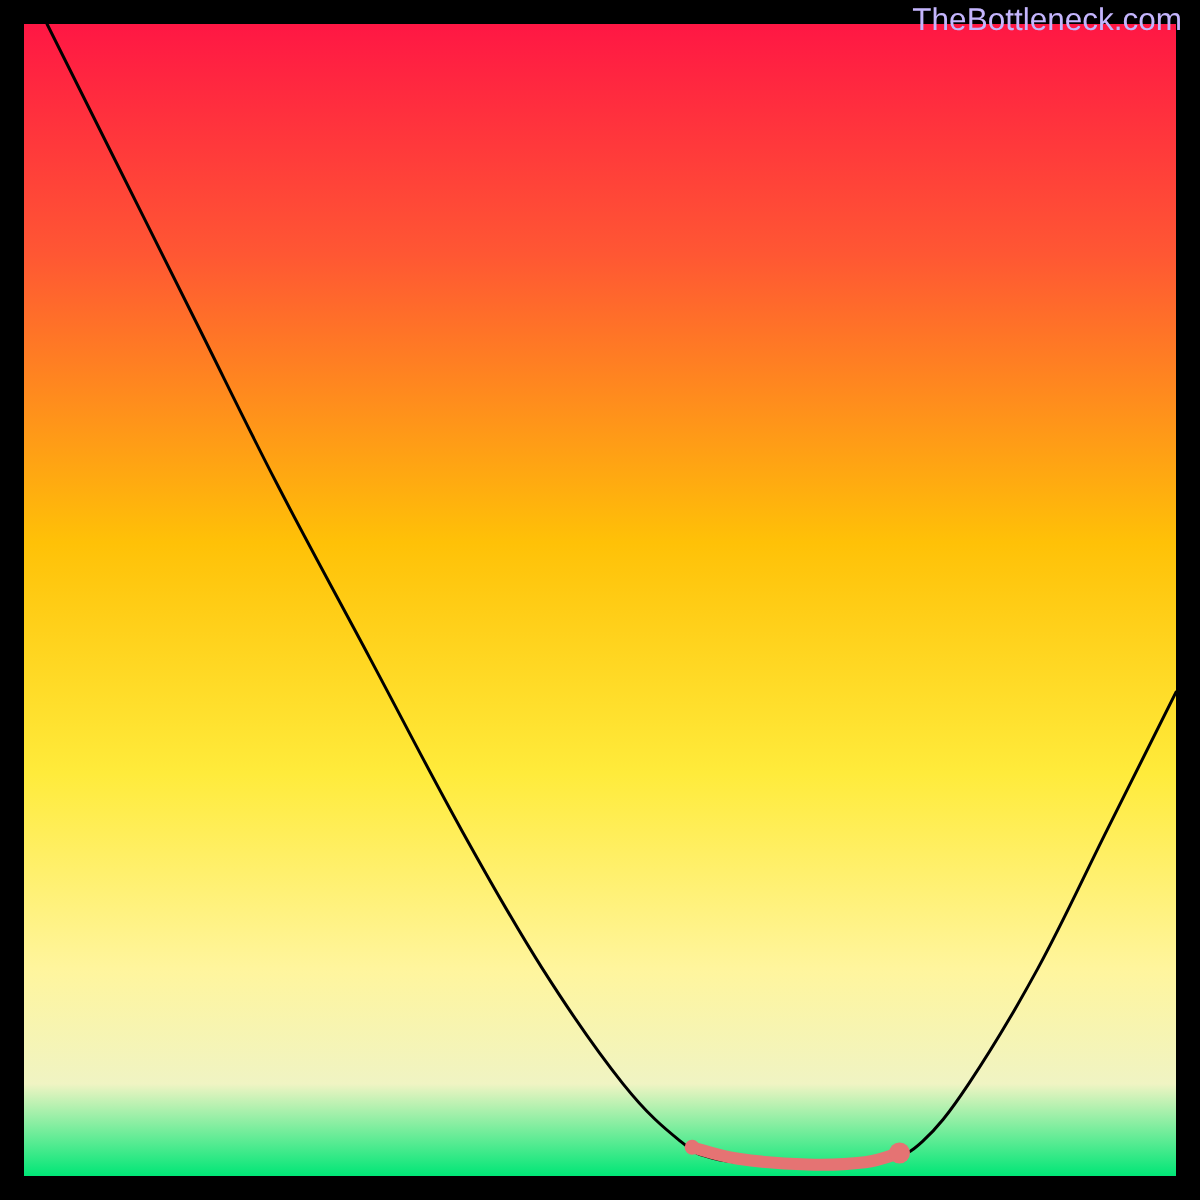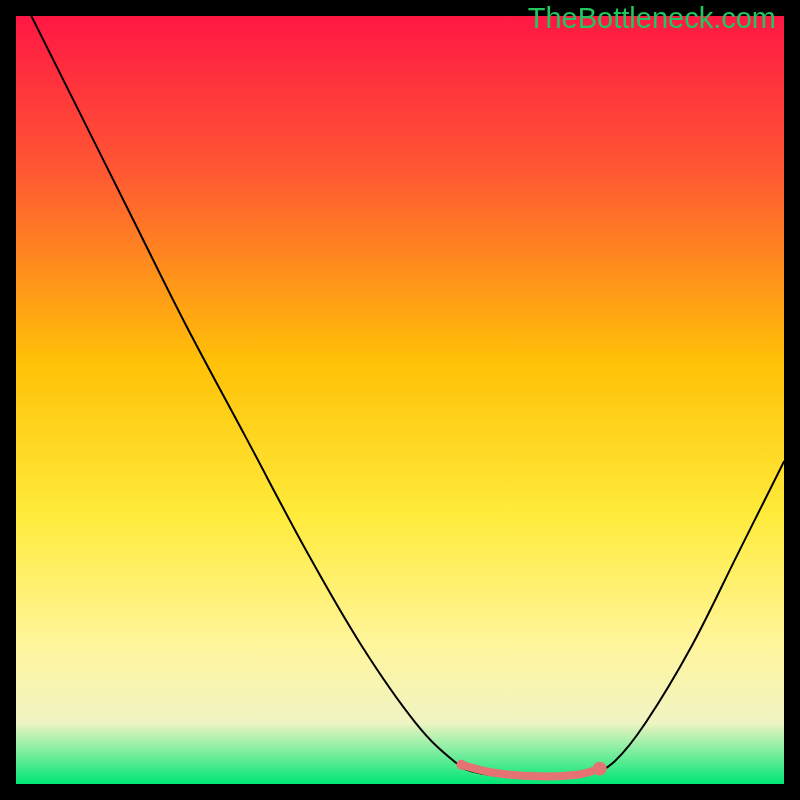--- a/index.html
+++ b/index.html
@@ -20,23 +20,23 @@
   .plot-area {
     position: absolute;
     left: 16px;
     top: 16px;
     width: 768px;
     height: 768px;
   }
   .watermark {
     position: absolute;
     top: 2px;
-    right: 24px;
-    color: #22c55e;
-    font-size: 29px;
+    right: 12px;
+    color: #c4b5fd;
+    font-size: 21px;
     font-weight: 500;
     z-index: 10;
   }
   svg {
     display: block;
   }
 </style>
 </head>
 <body>
 

